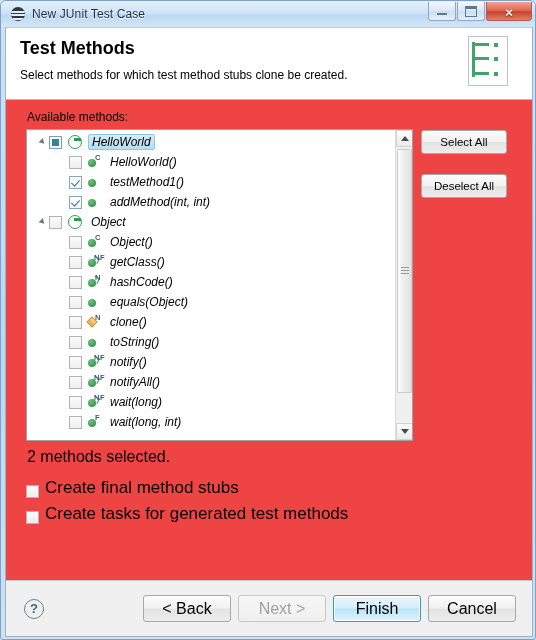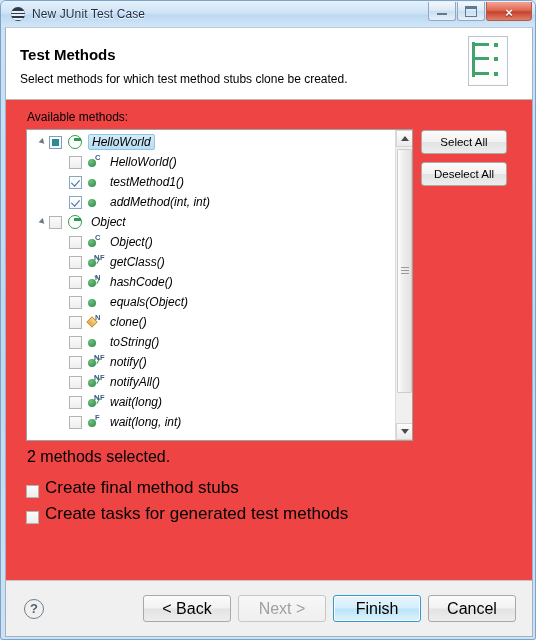--- a/index.html
+++ b/index.html
@@ -88,21 +88,21 @@
   
   .banner {
     background: #ffffff;
     border-bottom: 1px solid #b8b8b8;
     height: 72px;
     position: relative;
     padding: 10px 12px 0 14px;
     flex: 0 0 auto;
   }
   .banner h1 {
-    margin: 8px 0 9px 0; font-size: 15px; font-weight: bold; color: #000;
+    margin: 0 0 9px 0; font-size: 18px; font-weight: bold; color: #000;
   }
   .banner p {
     margin: 0; font-size: 12px; color: #000;
   }
   .banner-icon {
     position: absolute; right: 14px; top: 6px;
     width: 56px; height: 58px;
   }
 
   
@@ -262,21 +262,21 @@
   .side-btns { margin-left: 8px; padding-top: 1px; }
   .btn {
     font-family: "Liberation Sans", sans-serif;
     font-size: 11.5px; color: #000;
     background: linear-gradient(180deg,#fbfbfb 0%, #f2f2f2 48%, #e3e3e3 52%, #ededed 100%);
     border: 1px solid #a9a9a9;
     border-radius: 3px;
     padding: 0; height: 24px;
     cursor: default;
   }
-  .side-btns .btn { width: 86px; display: block; margin-bottom: 8px; }
+  .side-btns .btn { width: 86px; display: block; margin-bottom: 20px; }
 
   
   .status { font-size: 16px; color: #000; margin: 7px 0 0 1px; }
   .opt-row {
     display: flex; align-items: flex-end; margin-top: 12px; font-size: 17px;
   }
   .opt-row + .opt-row { margin-top: 6px; }
   .opt-cb {
     width: 13px; height: 13px; flex: 0 0 13px;
     border: 1px solid #b3b3b3;

